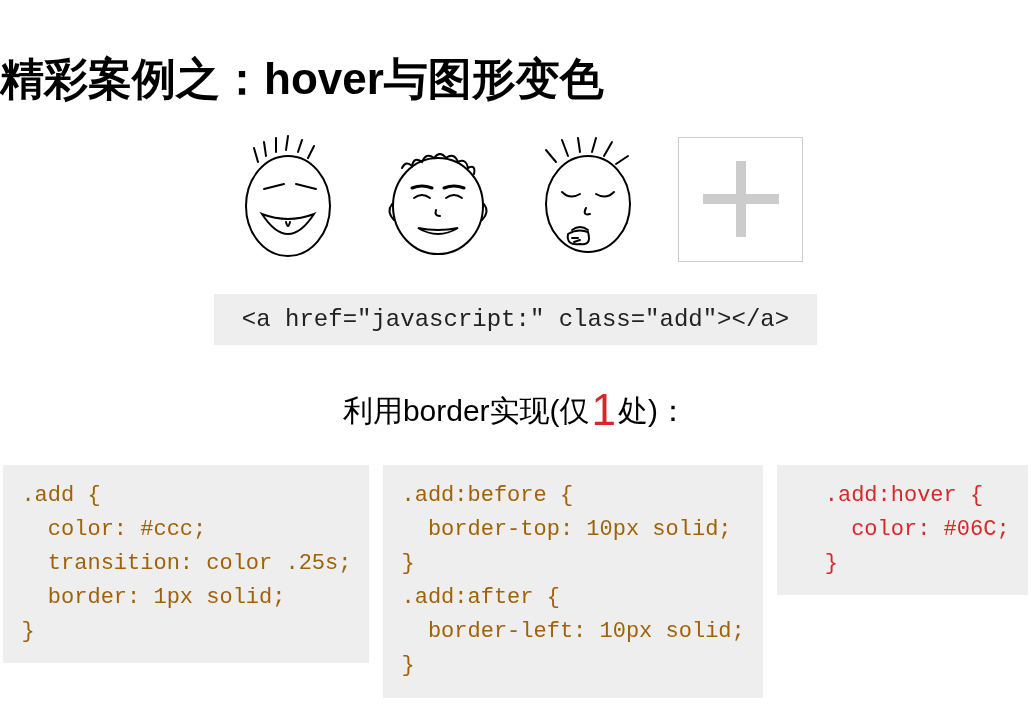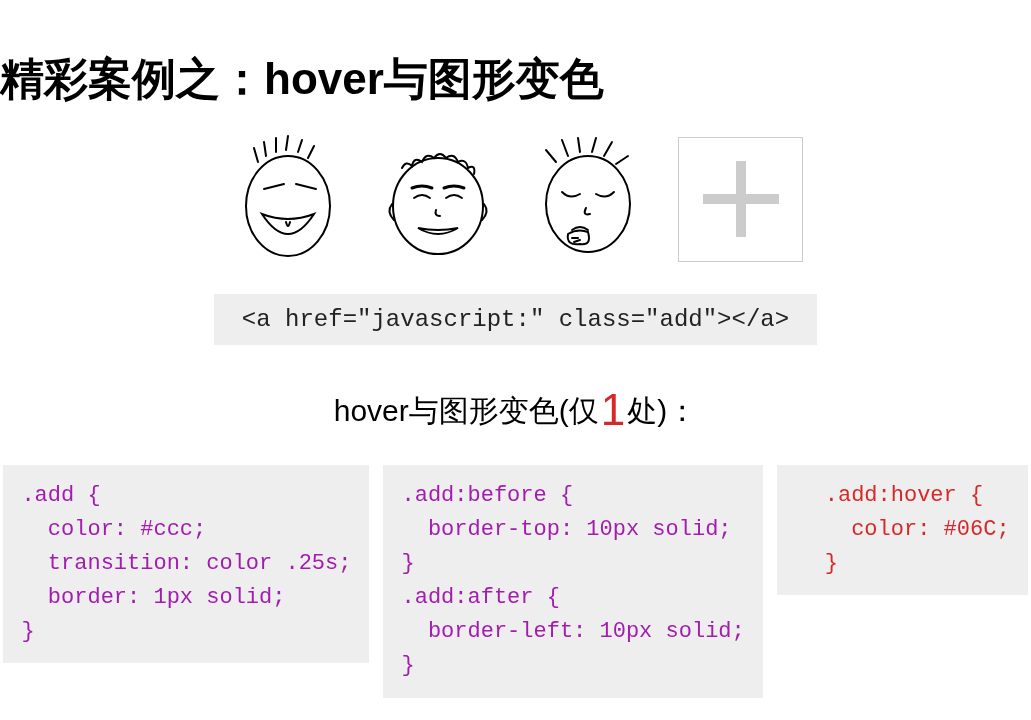--- a/index.html
+++ b/index.html
@@ -83,21 +83,21 @@
     margin-top: 30px;
     padding: 0 24px;
     align-items: flex-start;
   }
   .code-block {
     background: #eeeeee;
     padding: 14px 18px;
     font-family: Consolas, "Courier New", monospace;
     font-size: 22px;
     line-height: 1.55;
-    color: #a21caf;
+    color: #a16207;
     white-space: pre;
   }
   .code-block.cb1 { flex: 0 0 360px; }
   .code-block.cb2 { flex: 0 0 375px; }
   .code-block.cb3 { flex: 0 0 210px; color: #d62828; padding-left: 48px; }
 </style>
 </head>
 <body>
 
 <h1 class="page-title">精彩案例之：hover与图形变色</h1>
@@ -159,21 +159,21 @@
   <div class="add-box">
     <div class="plus"></div>
   </div>
 </div>
 
 <div class="code-inline-wrap">
   <div class="code-inline">&lt;a href="javascript:" class="add"&gt;&lt;/a&gt;</div>
 </div>
 
 <div class="subtitle">
-  <span>hover与图形变色(仅</span><span class="highlight-one">1</span><span>处)：</span>
+  <span>利用border实现(仅</span><span class="highlight-one">1</span><span>处)：</span>
 </div>
 
 <div class="code-row">
   <div class="code-block cb1">.add {
   color: #ccc;
   transition: color .25s;
   border: 1px solid;
 }</div>
   <div class="code-block cb2">.add:before {
   border-top: 10px solid;

